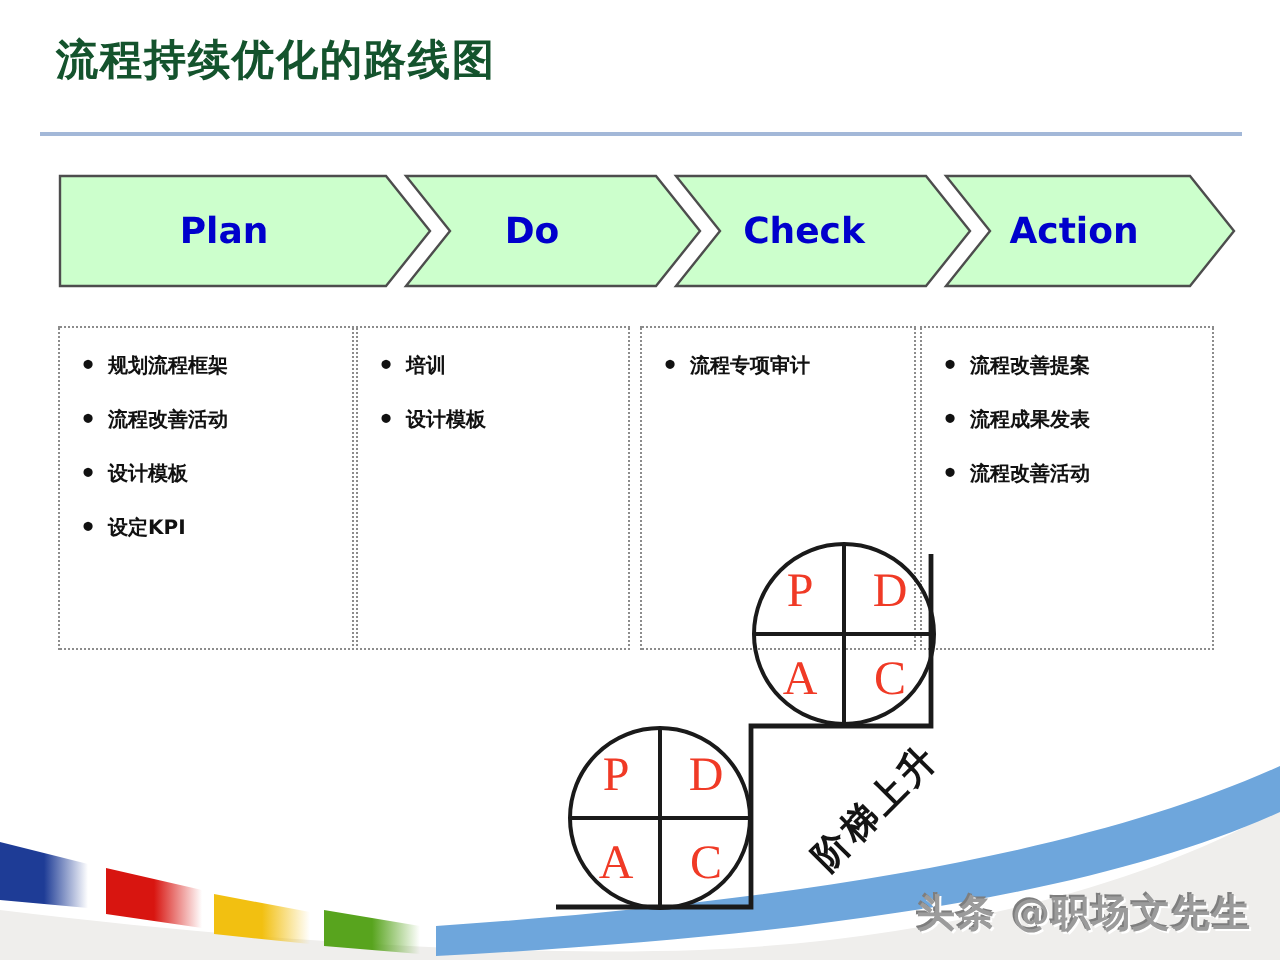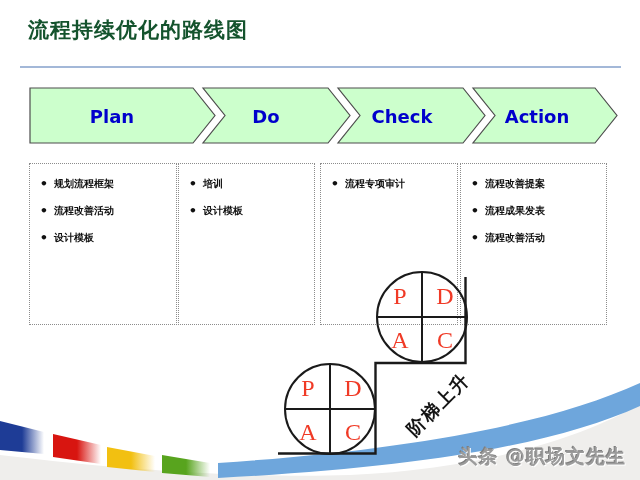--- a/index.html
+++ b/index.html
@@ -73,20 +73,21 @@
     <text x="112" y="29">Plan</text>
     <text x="266" y="29">Do</text>
     <text x="402" y="29">Check</text>
     <text x="537" y="29">Action</text>
   </svg>
 
   <div class="col col1">
     <div class="item">规划流程框架</div>
     <div class="item">流程改善活动</div>
     <div class="item">设计模板</div>
+    <div class="item">设定KPI</div>
   </div>
 
   <div class="col col2">
     <div class="item">培训</div>
     <div class="item">设计模板</div>
   </div>
 
   <div class="col col3">
     <div class="item">流程专项审计</div>
   </div>

